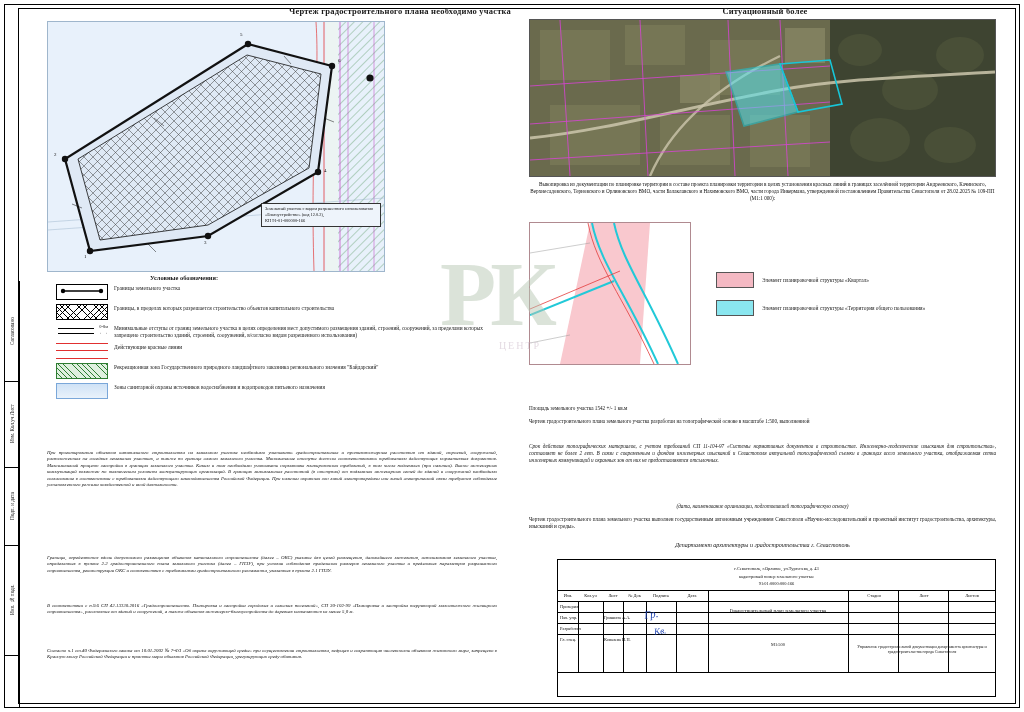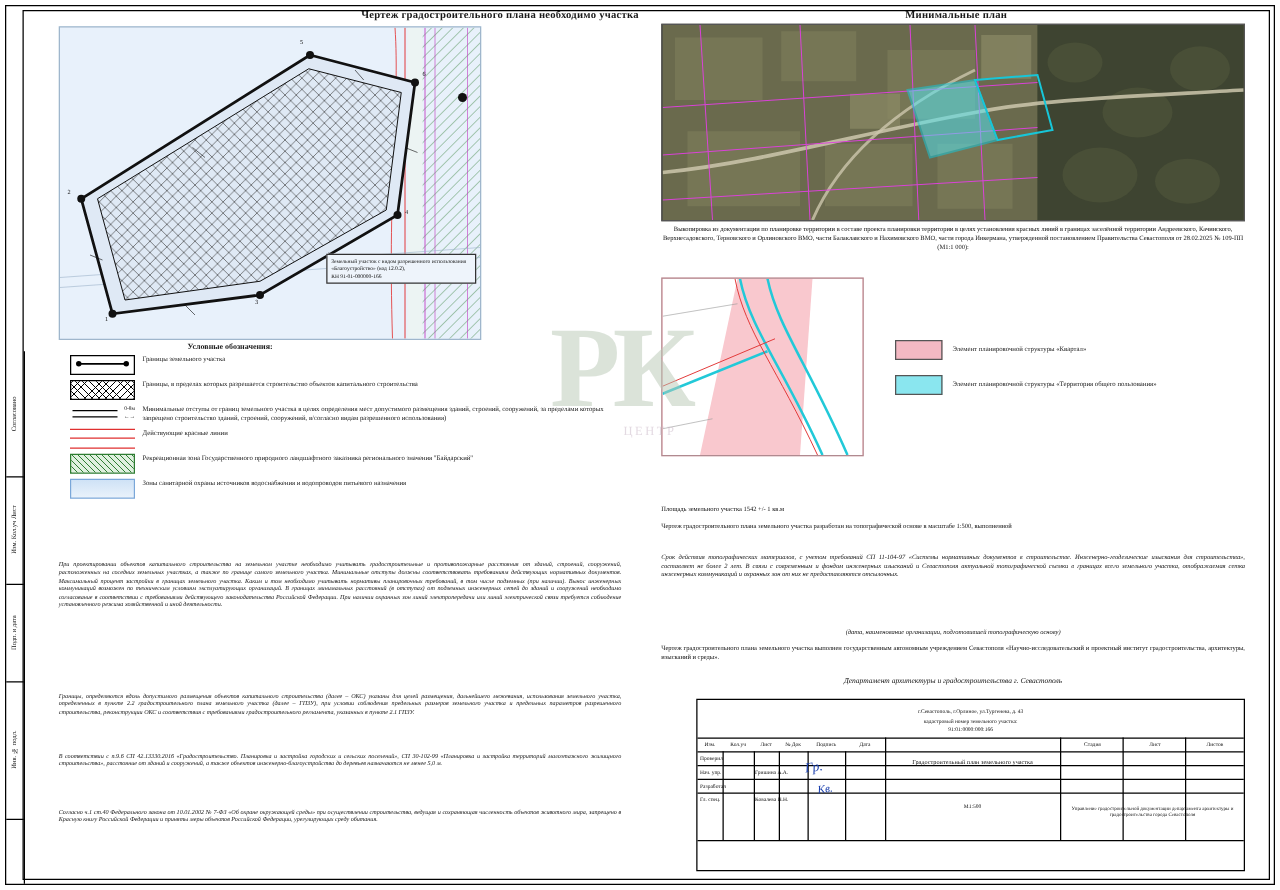--- a/index.html
+++ b/index.html
@@ -172,21 +172,21 @@
   <div class="border-inner"></div>
 
   <div class="leftcol">
     <div class="cell c0">Согласовано</div>
     <div class="cell c1">Изм. Кол.уч Лист</div>
     <div class="cell c2">Подп. и дата</div>
     <div class="cell c3">Инв. № подл.</div>
   </div>
 
   <div class="title" id="title-left">Чертеж градостроительного плана необходимо участка</div>
-  <div class="title" id="title-right">Минимальные план</div>
+  <div class="title" id="title-right">Ситуационный более</div>
 
   <div class="planbox">
     <svg width="336" height="249" viewBox="0 0 336 249">
 
       <defs>
         <pattern id="greenHatch" width="6" height="6" patternTransform="rotate(45)" patternUnits="userSpaceOnUse">
           <line x1="0" y1="0" x2="0" y2="6" stroke="#2e7d32" stroke-width="0.7"></line>
         </pattern>
         <pattern id="plotHatch" width="9" height="9" patternUnits="userSpaceOnUse">
           <line x1="0" y1="0" x2="9" y2="9" stroke="#3a3a3a" stroke-width="0.5"></line>

